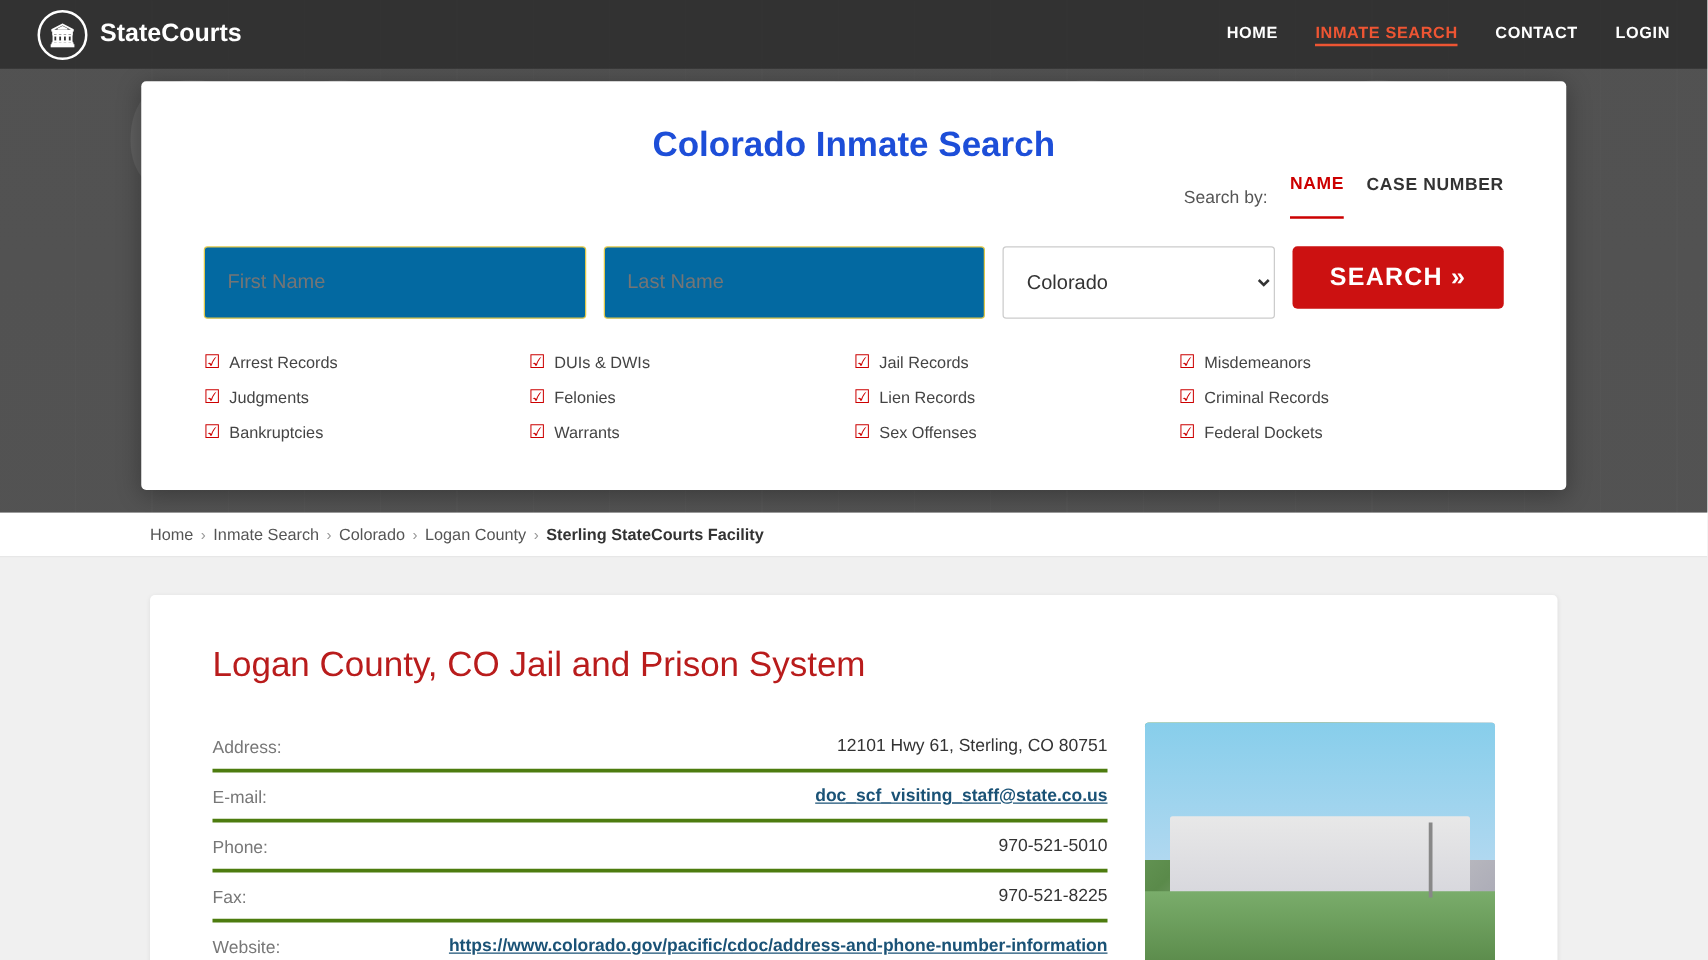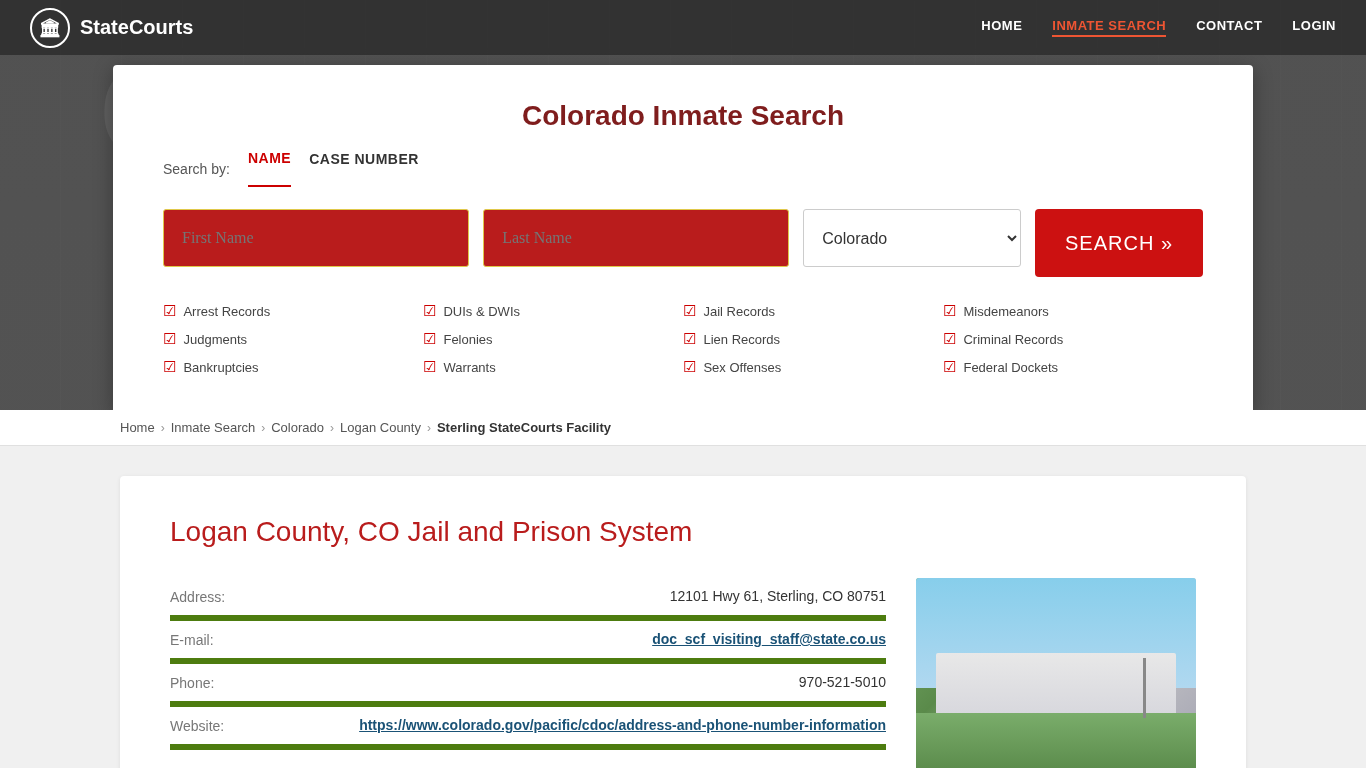--- a/index.html
+++ b/index.html
@@ -93,27 +93,27 @@
       background: #fff;
       border-radius: 4px;
       width: 1140px;
       padding: 35px 50px 35px;
       box-shadow: 0 4px 20px rgba(0,0,0,0.3);
     }
     .search-card-title {
       text-align: center;
       font-size: 28px;
       font-weight: bold;
-      color: #7f1d1d;
-      margin-bottom: 18px;
+      color: #1d4ed8;
+      margin-bottom: 6px;
     }
     .search-by-row {
       display: flex;
       align-items: center;
-      justify-content: flex-start;
+      justify-content: flex-end;
       gap: 18px;
       margin-bottom: 22px;
     }
     .search-by-label {
       color: #555;
       font-size: 14px;
     }
     .search-tab {
       font-size: 14px;
       font-weight: bold;
@@ -130,47 +130,46 @@
       display: flex;
       gap: 14px;
       margin-bottom: 22px;
     }
     .search-input {
       flex: 1;
       height: 58px;
       padding: 0 18px;
       font-size: 16px;
       color: #bbb;
-      background: #b91c1c;
+      background: #0369a1;
       border: 1px solid #e0c84a;
       border-radius: 3px;
       outline: none;
-      font-family: Liberation Serif, serif;
     }
     .search-select {
       flex: 0.7;
       height: 58px;
       padding: 0 14px;
       font-size: 16px;
       color: #333;
       background: #fff;
       border: 1px solid #ccc;
       border-radius: 3px;
       outline: none;
       appearance: auto;
     }
     .search-btn {
       background: #cc1111;
       color: #fff;
       font-size: 20px;
-      font-weight: normal;
+      font-weight: bold;
       border: none;
       border-radius: 4px;
       padding: 0 30px;
-      height: 68px;
+      height: 50px;
       cursor: pointer;
       letter-spacing: 1px;
       white-space: nowrap;
     }
     .search-features {
       display: grid;
       grid-template-columns: repeat(4, 1fr);
       gap: 4px 0;
     }
     .feature-item {
@@ -224,21 +223,21 @@
     .content-card-title {
       font-size: 28px;
       font-weight: normal;
       color: #b91c1c;
       margin-bottom: 30px;
     }
     .info-row {
       display: flex;
       align-items: flex-start;
       padding: 10px 0;
-      border-bottom: 6px solid #4d7c0f;
+      border-bottom: 3px solid #4d7c0f;
       font-size: 14px;
       gap: 20px;
     }
     .info-label {
       color: #777;
       min-width: 80px;
       padding-top: 1px;
     }
     .info-value {
       color: #333;
@@ -408,20 +407,24 @@
         </div>
         <div class="info-row">
           <span class="info-label">E-mail:</span>
           <a class="info-value link" href="#">doc_scf_visiting_staff@state.co.us</a>
         </div>
         <div class="info-row">
           <span class="info-label">Phone:</span>
           <span class="info-value">970-521-5010</span>
         </div>
         <div class="info-row">
+          <span class="info-label">Fax:</span>
+          <span class="info-value">970-521-8225</span>
+        </div>
+        <div class="info-row">
           <span class="info-label">Website:</span>
           <a class="info-value link" href="#">https://www.colorado.gov/pacific/cdoc/address-and-phone-number-information</a>
         </div>
       </div>
       <div class="facility-image">
         <div class="facility-image-sky"></div>
         <div class="facility-image-building"></div>
         <div class="facility-image-grass"></div>
         <div class="facility-image-flagpole"></div>
       </div>

